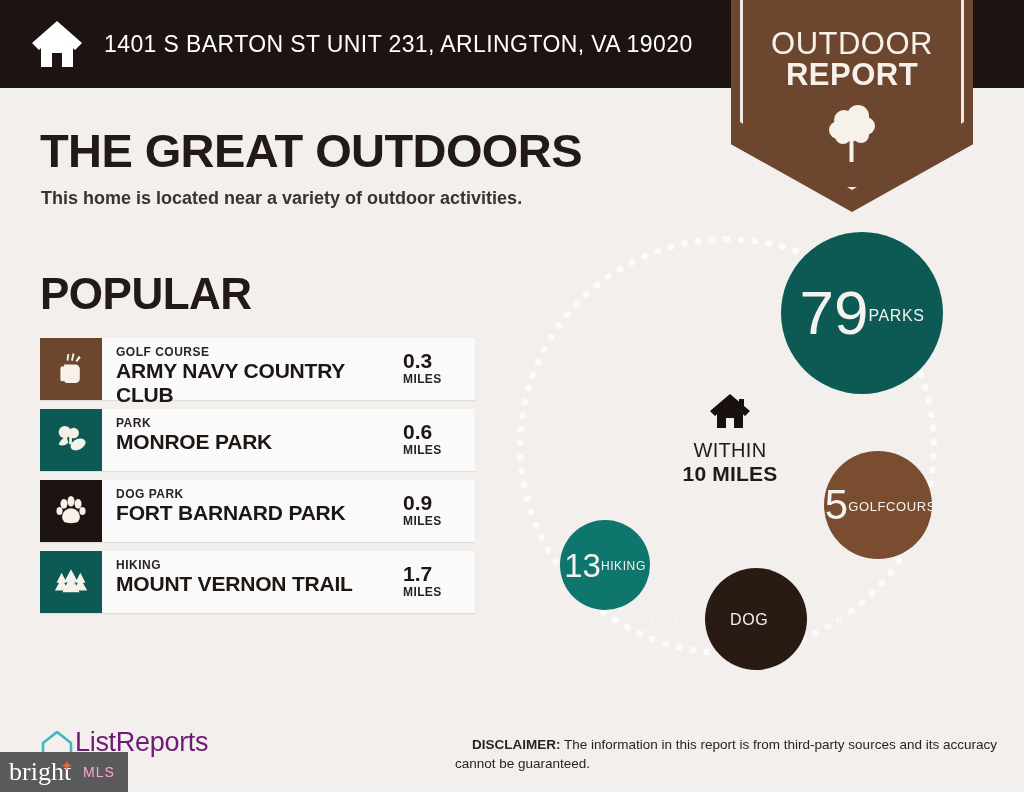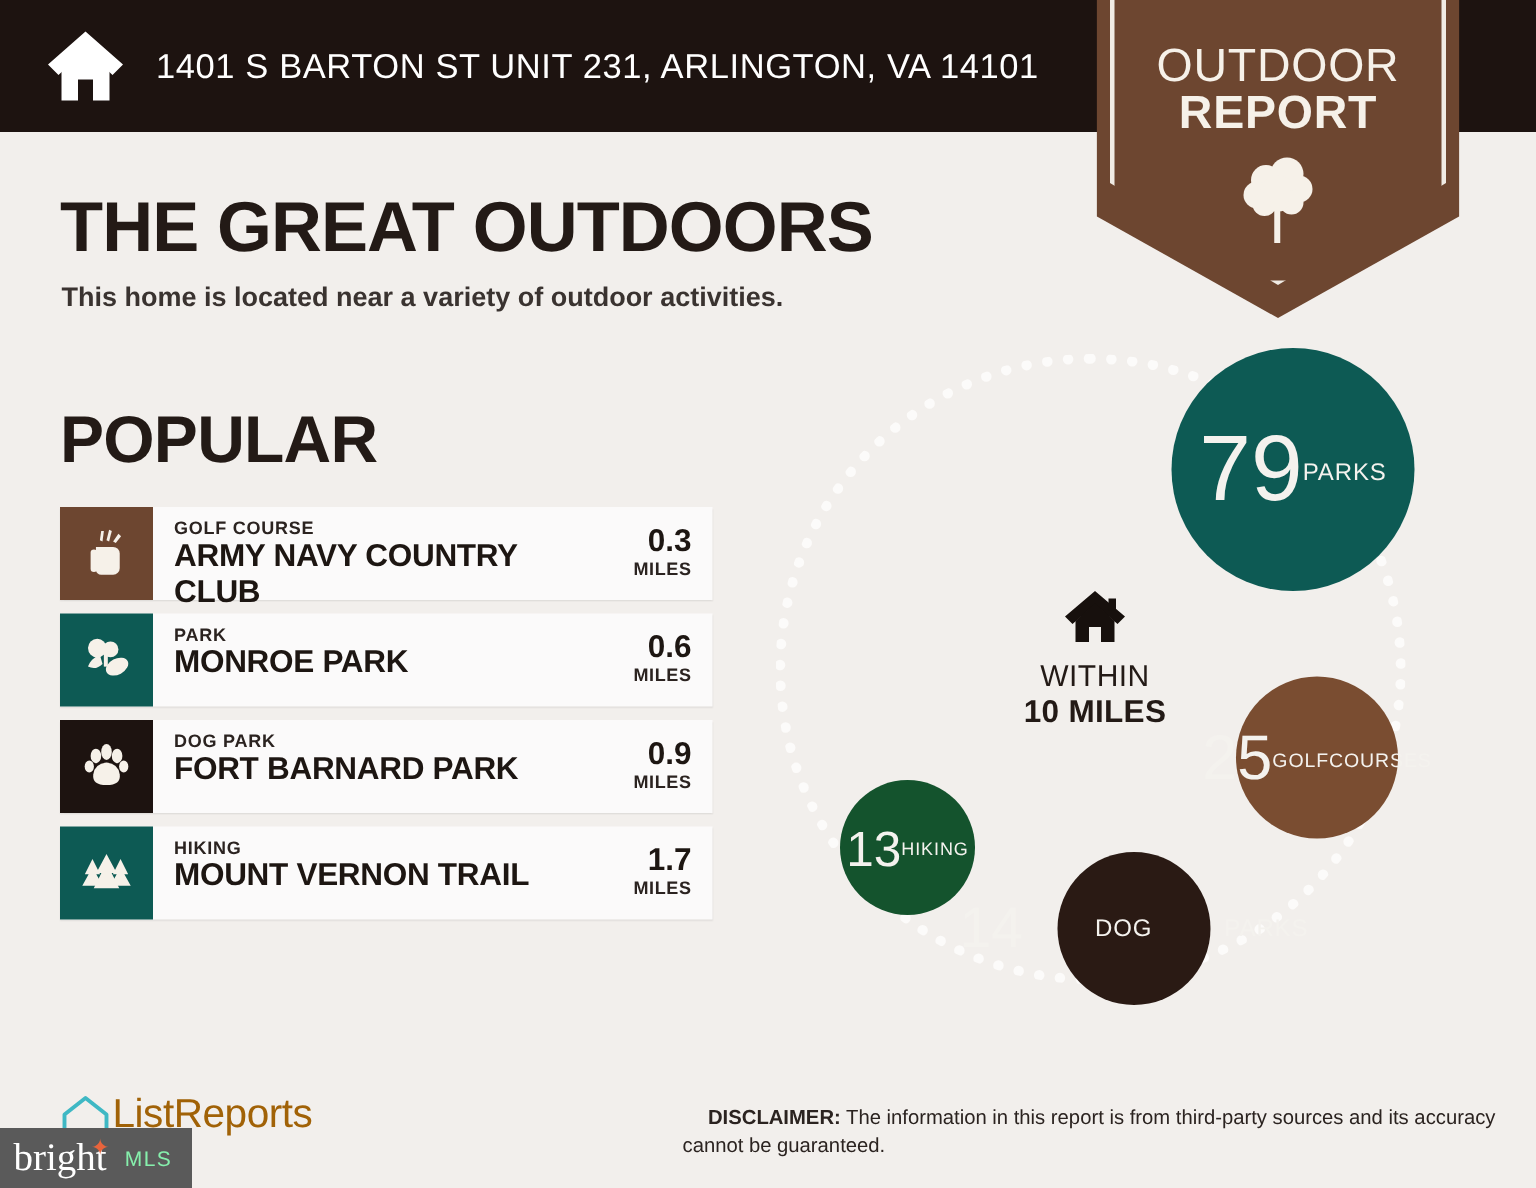--- a/index.html
+++ b/index.html
@@ -78,21 +78,21 @@
   }
   .row-cat {
     font-size: 12px; font-weight: 700; color: #2b2320; letter-spacing: 0.5px;
     text-transform: uppercase; line-height: 14px;
   }
   .row-name {
     font-size: 21px; font-weight: 700; color: #1d1612; letter-spacing: -0.2px;
     line-height: 24px; max-width: 300px;
   }
   .row-dist {
-    flex: 0 0 72px; padding-right: 14px; text-align: right; padding-top: 12px;
+    flex: 0 0 72px; padding-right: 14px; text-align: left; padding-top: 12px;
   }
   .dist-num { font-size: 21px; font-weight: 700; color: #1d1612; line-height: 22px; }
   .dist-unit { font-size: 12px; font-weight: 700; color: #2b2320; letter-spacing: 0.4px; }
 
   
   .circles { position: absolute; left: 490px; top: 220px; width: 534px; height: 470px; }
   .dotring {
     position: absolute; left: 27px; top: 16px; width: 420px; height: 420px;
     border-radius: 50%;
     border: 7px dotted #fdfcfb;
@@ -118,66 +118,66 @@
   .b-golf .b-num { font-size: 42px; }
   .b-golf .b-lab { font-size: 13px; margin-top: 4px; }
 
   .b-dog {
     left: 215px; top: 348px; width: 102px; height: 102px; background: #2a1a14;
   }
   .b-dog .b-num { font-size: 38px; }
   .b-dog .b-lab { font-size: 16px; margin-top: 3px; margin-left: 48px; }
 
   .b-hike {
-    left: 70px; top: 300px; width: 90px; height: 90px; background: #14532d;
+    left: 70px; top: 300px; width: 90px; height: 90px; background: #0f766e;
   }
   .b-hike .b-num { font-size: 33px; }
   .b-hike .b-lab { font-size: 12px; margin-top: 2px; }
 
   .center-block {
     position: absolute; left: 160px; top: 173px; width: 160px; text-align: center;
   }
   .center-house { width: 42px; height: 36px; display: inline-block; }
   .c-l1 { font-size: 20px; color: #231a16; letter-spacing: 0.3px; margin-top: 6px; }
   .c-l2 { font-size: 21px; color: #231a16; font-weight: 700; letter-spacing: 0.2px; }
 
   
   .footer-logo { position: absolute; left: 41px; top: 727px; display: flex; align-items: center; }
   .lr-mark { width: 32px; height: 30px; }
-  .lr-text { font-size: 27px; color: #a16207; margin-left: 2px; letter-spacing: -0.3px; }
+  .lr-text { font-size: 27px; color: #701a75; margin-left: 2px; letter-spacing: -0.3px; }
   .disclaimer {
     position: absolute; left: 455px; top: 735px; width: 545px;
     font-size: 13.5px; color: #2b2320; line-height: 19px;
   }
   .disclaimer b { font-weight: 700; padding-left: 17px; }
 
   .watermark {
     position: absolute; left: 0px; top: 752px; width: 128px; height: 40px;
     background: #5a5a5a; display: flex; align-items: center; z-index: 20;
   }
   .wm-bright {
     font-family: "Liberation Serif", serif; font-size: 26px; color: #ffffff;
     margin-left: 9px; line-height: 1; position: relative;
   }
   .wm-star { position: absolute; right: -2px; top: 0px; color: #e8643c; font-size: 15px; }
-  .wm-mls { font-size: 14px; color: #86efac; margin-left: 12px; letter-spacing: 1px; }
+  .wm-mls { font-size: 14px; color: #f9a8d4; margin-left: 12px; letter-spacing: 1px; }
 </style>
 </head>
 <body>
 
 <div class="page">
 
   <div class="header">
     <span class="header-house">
       <svg viewBox="0 0 54 50" width="54" height="50" aria-hidden="true">
         <path d="M27 2 L52 24 L45 31 L27 14 L9 31 L2 24 Z" fill="#ffffff"></path>
         <path d="M11 28 L27 13 L43 28 L43 48 L32 48 L32 34 L22 34 L22 48 L11 48 Z" fill="#ffffff"></path>
       </svg>
     </span>
-    <span class="header-address">1401 S BARTON ST UNIT 231, ARLINGTON, VA 14101</span>
+    <span class="header-address">1401 S BARTON ST UNIT 231, ARLINGTON, VA 19020</span>
   </div>
 
   <div class="badge">
     <div class="badge-inner"></div>
     <div class="badge-t1">OUTDOOR</div>
     <div class="badge-t2">REPORT</div>
     <span class="badge-tree">
       <svg viewBox="0 0 48 62" width="48" height="62" aria-hidden="true">
         <g fill="#f6f1e9">
           <circle cx="16" cy="18" r="10"></circle>

